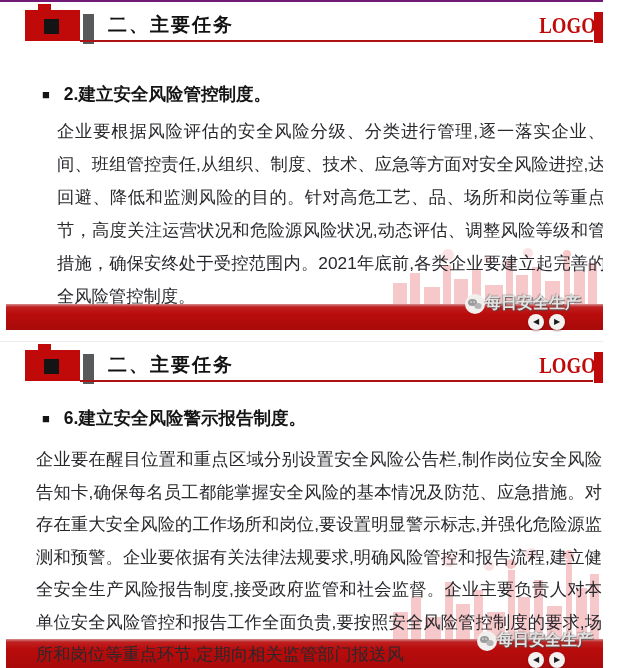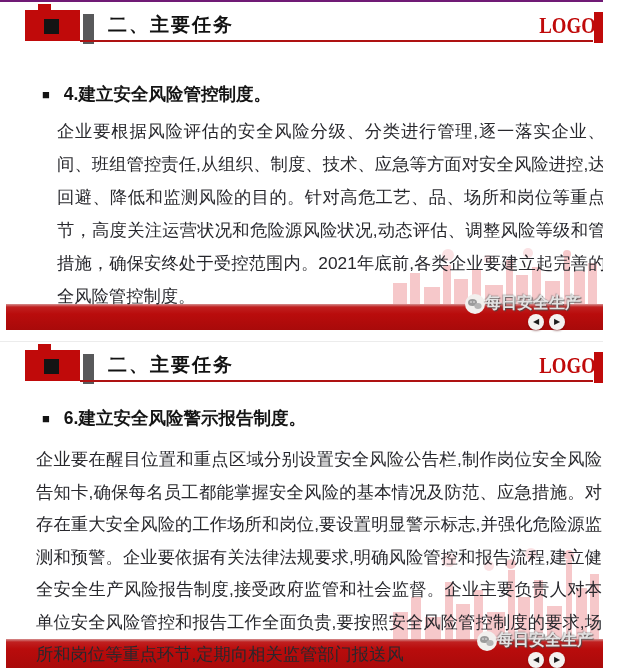--- a/index.html
+++ b/index.html
@@ -55,21 +55,21 @@
       <div class="blacksq"></div>
       <div class="graybar"></div>
       <div class="underline"></div>
       <div class="title">二、主要任务</div>
       <div class="logo">LOGO</div>
       <div class="redsq"></div>
     </div>
 
     <div class="heading-row" style="top:80px;">
       <span class="bullet">■</span>
-      <span class="heading">4.建立安全风险管控制度。</span>
+      <span class="heading">2.建立安全风险管控制度。</span>
     </div>
 
     <div class="para para1" style="top:113px;">企业要根据风险评估的安全风险分级、分类进行管理,逐一落实企业、车间、班组管控责任,从组织、制度、技术、应急等方面对安全风险进控,达到回避、降低和监测风险的目的。针对高危工艺、品、场所和岗位等重点环节，高度关注运营状况和危险源风险状况,动态评估、调整风险等级和管控措施，确保安终处于受控范围内。2021年底前,各类企业要建立起完善的安全风险管控制度。</div>
 
     <svg class="skyline" style="top:243px;width:215px;height:59px;" viewBox="0 0 215 59">
       <g fill="#e04a50" opacity="0.55">
         <rect x="5" y="38" width="14" height="21"></rect>
         <rect x="22" y="28" width="10" height="31"></rect>
         <rect x="36" y="42" width="16" height="17"></rect>
         <rect x="55" y="20" width="8" height="39"></rect>

